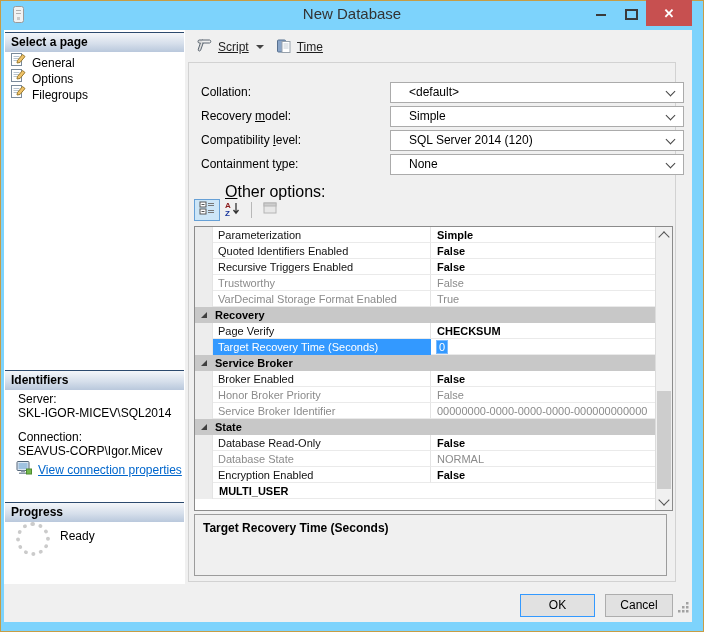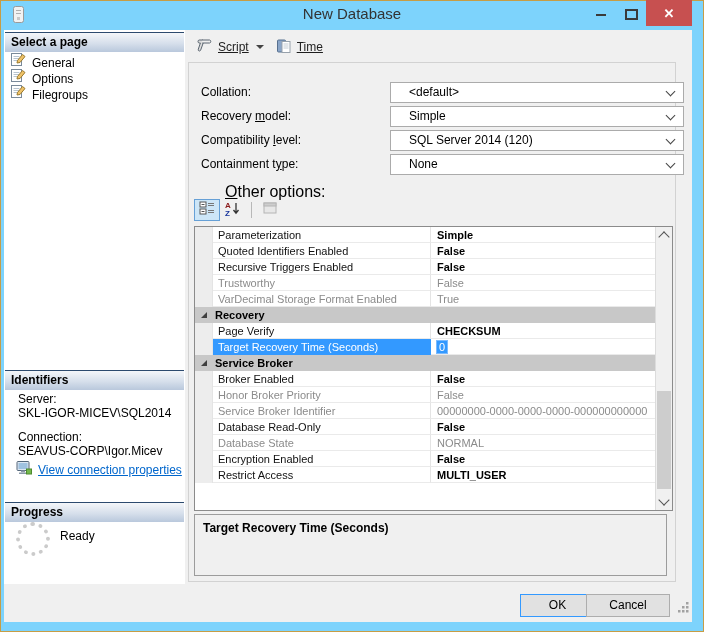--- a/index.html
+++ b/index.html
@@ -84,21 +84,21 @@
   .sthumb{position:absolute;left:1px;width:14px;top:164px;height:98px;background:#cdcdcd;}
 
   .desc{position:absolute;left:5px;top:451px;width:463px;height:50px;border:1px solid #9c9c9c;
     background:#f0f0f0;padding:6px 0 4px 8px;}
   .desc-title{font-weight:bold;font-size:12px;color:#000;}
 
   
   .btn{position:absolute;top:564px;height:23px;background:#e1e1e1;border:1px solid #adadad;
     font-size:12px;text-align:center;line-height:21px;font-family:"Liberation Sans",sans-serif;cursor:default;padding:0;}
   .btn-ok{left:335px;width:75px;border-color:#3399ff;}
-  .btn-cancel{left:401px;width:84px;}
+  .btn-cancel{left:420px;width:68px;}
   .grip{position:absolute;right:2px;bottom:4px;}
 </style>
 </head>
 <body>
 
 <div class="window">
 
   <div class="titlebar">
     <span class="app-icon">
       <svg width="11" height="17">
@@ -317,38 +317,41 @@
               <div class="grow prop readonly">
                 <span class="gut"></span>
                 <span class="pname">Honor Broker Priority</span>
                 <span class="pval">False</span>
               </div>
               <div class="grow prop readonly">
                 <span class="gut"></span>
                 <span class="pname">Service Broker Identifier</span>
                 <span class="pval">00000000-0000-0000-0000-000000000000</span>
               </div>
+              <div class="grow cat">
+                <span class="tri"></span>
+                <span class="cname">State</span>
+              </div>
               <div class="grow prop modified">
                 <span class="gut"></span>
                 <span class="pname">Database Read-Only</span>
                 <span class="pval">False</span>
               </div>
               <div class="grow prop readonly">
                 <span class="gut"></span>
                 <span class="pname">Database State</span>
                 <span class="pval">NORMAL</span>
               </div>
               <div class="grow prop modified">
                 <span class="gut"></span>
                 <span class="pname">Encryption Enabled</span>
                 <span class="pval">False</span>
               </div>
               <div class="grow prop modified">
                 <span class="gut"></span>
-                <span class="pname">Restrict Access</span>
                 <span class="pval">MULTI_USER</span>
               </div>
             </div>
           <div class="grid-scroll">
             <span class="sarr up"></span>
             <span class="sthumb"></span>
             <span class="sarr down"></span>
           </div>
         </div>
 

